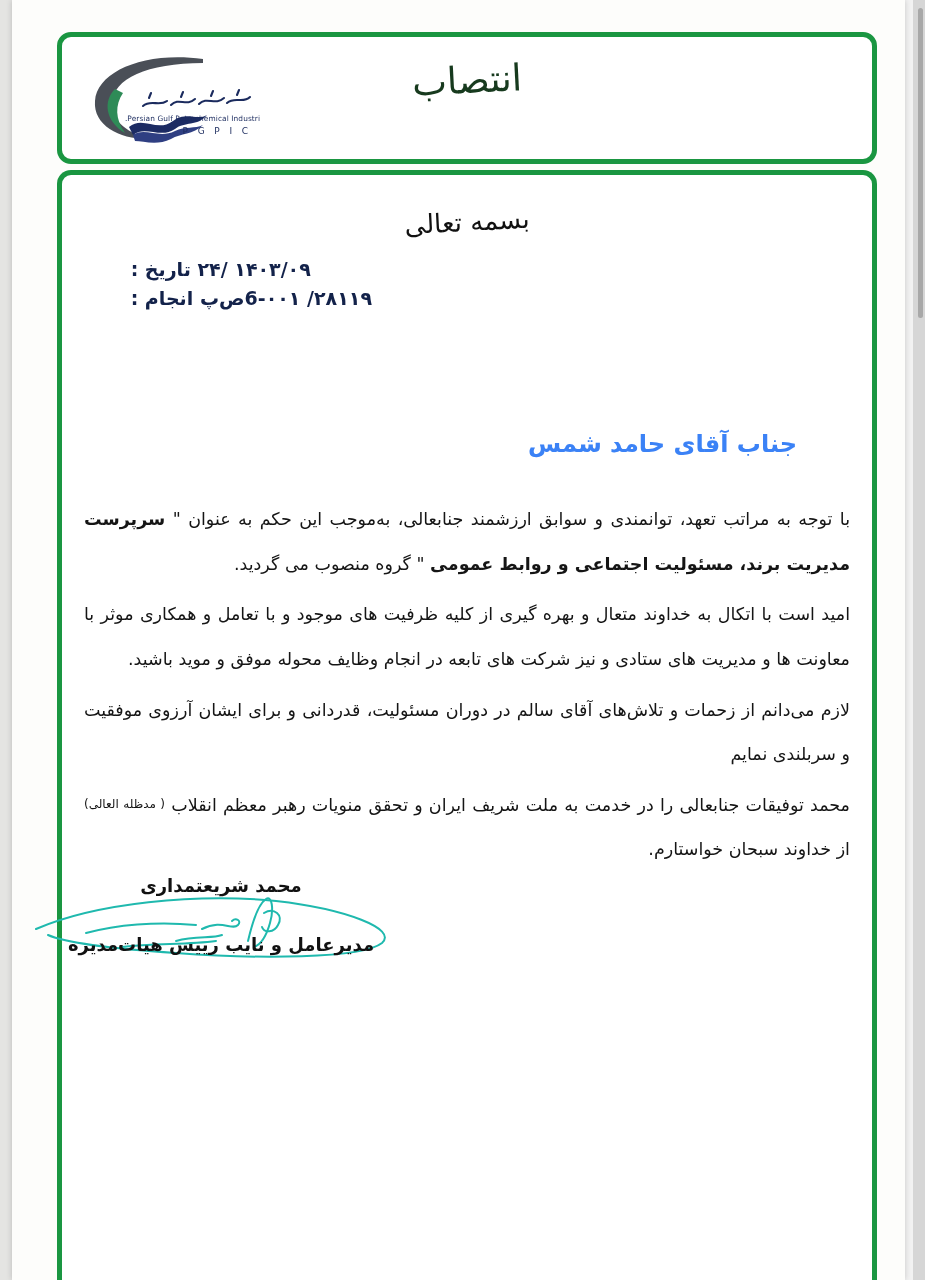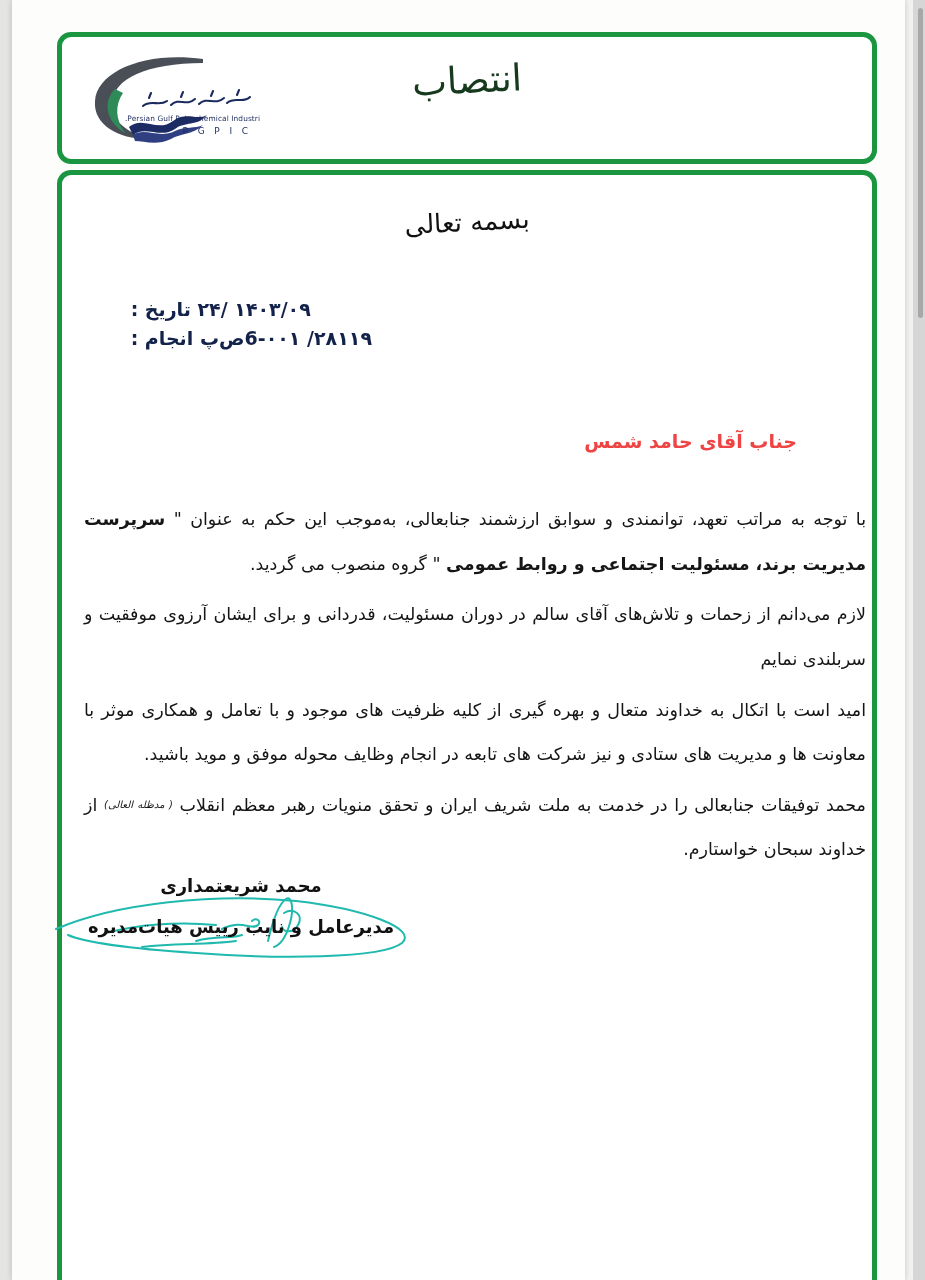--- a/index.html
+++ b/index.html
@@ -124,75 +124,73 @@
     position: absolute;
     right: 500px;
     top: 80px;
     text-align: left;
     direction: rtl;
     font-size: 19px;
     font-weight: bold;
     color: #13224a;
     line-height: 1.55;
     white-space: nowrap;
-    margin-top: 40px;
   }
   .meta-row { display: block; }
 
   
   .recipient {
     position: absolute;
     right: 75px;
     top: 255px;
-    font-size: 19px;
-    font-weight: bold;
-    color: #ef4444;
+    font-size: 24px;
+    font-weight: bold;
+    color: #3b82f6;
   }
 
   
   .body-text {
     position: absolute;
-    right: 6px;
+    right: 22px;
     left: 22px;
     top: 322px;
     font-size: 17.5px;
     color: #151515;
     text-align: justify;
     line-height: 2.55;
   }
   .body-text p {
     margin: 0 0 6px 0;
   }
   .bold { font-weight: bold; }
   .tiny {
-    font-size: 10px;
+    font-size: 12px;
     vertical-align: 3px;
-    font-style: italic;
   }
 
   
   .sign-block {
     position: absolute;
-    right: 466px;
+    right: 486px;
     top: 700px;
     width: 330px;
     text-align: center;
   }
   .sign-name {
     font-size: 18px;
     font-weight: bold;
     color: #111111;
     position: relative;
     z-index: 2;
   }
   .sign-title {
     font-size: 18px;
     font-weight: bold;
     color: #111111;
-    margin-top: 20px;
+    margin-top: 38px;
     position: relative;
     z-index: 2;
     white-space: nowrap;
   }
   .sign-mark {
     position: absolute;
     right: -30px;
     top: 10px;
     width: 390px;
     height: 80px;
@@ -253,22 +251,22 @@
         <span class="meta-row">
           <span>۲۸۱۱۹/ 6-۰۰۱ص‌پ</span>
           <span>انجام :</span>
         </span>
       </div>
 
       <div class="recipient">جناب آقای حامد شمس</div>
 
       <div class="body-text" id="body-text">
           <p><span>با توجه به مراتب تعهد، توانمندی و سوابق ارزشمند جنابعالی، به‌موجب این حکم به عنوان " </span><span class="bold">سرپرست مدیریت برند، مسئولیت اجتماعی و روابط عمومی</span><span> " گروه منصوب می گردید.</span></p>
+          <p><span>امید است با اتکال به خداوند متعال و بهره گیری از کلیه ظرفیت های موجود و با تعامل و همکاری موثر با معاونت ها و مدیریت های ستادی و نیز شرکت های تابعه در انجام وظایف محوله موفق و موید باشید.</span></p>
           <p><span>لازم می‌دانم از زحمات و تلاش‌های آقای سالم در دوران مسئولیت، قدردانی و برای ایشان آرزوی موفقیت و سربلندی نمایم</span></p>
-          <p><span>امید است با اتکال به خداوند متعال و بهره گیری از کلیه ظرفیت های موجود و با تعامل و همکاری موثر با معاونت ها و مدیریت های ستادی و نیز شرکت های تابعه در انجام وظایف محوله موفق و موید باشید.</span></p>
           <p><span>محمد توفیقات جنابعالی را در خدمت به ملت شریف ایران و تحقق منویات رهبر معظم انقلاب </span><span class="tiny">( مدظله العالی)</span><span> از خداوند سبحان خواستارم.</span></p>
         </div>
 
       <div class="sign-block">
         <svg class="sign-mark" viewBox="0 0 390 80" xmlns="http://www.w3.org/2000/svg">
           <g fill="none" stroke="#1fb9ae" stroke-width="2" stroke-linecap="round" stroke-linejoin="round">
             <path d="M10 44 C 70 18, 170 8, 250 16 C 320 24, 372 44, 356 58 C 336 74, 230 74, 150 68 C 90 64, 40 58, 22 50"></path>
             <path d="M60 48 C 90 40, 130 36, 170 40"></path>
             <path d="M176 44 C 196 34, 206 46, 212 40 C 216 36, 210 32, 206 36"></path>
             <path d="M222 56 C 228 30, 234 18, 240 14 C 246 10, 248 24, 244 38 C 240 52, 234 60, 228 62"></path>

